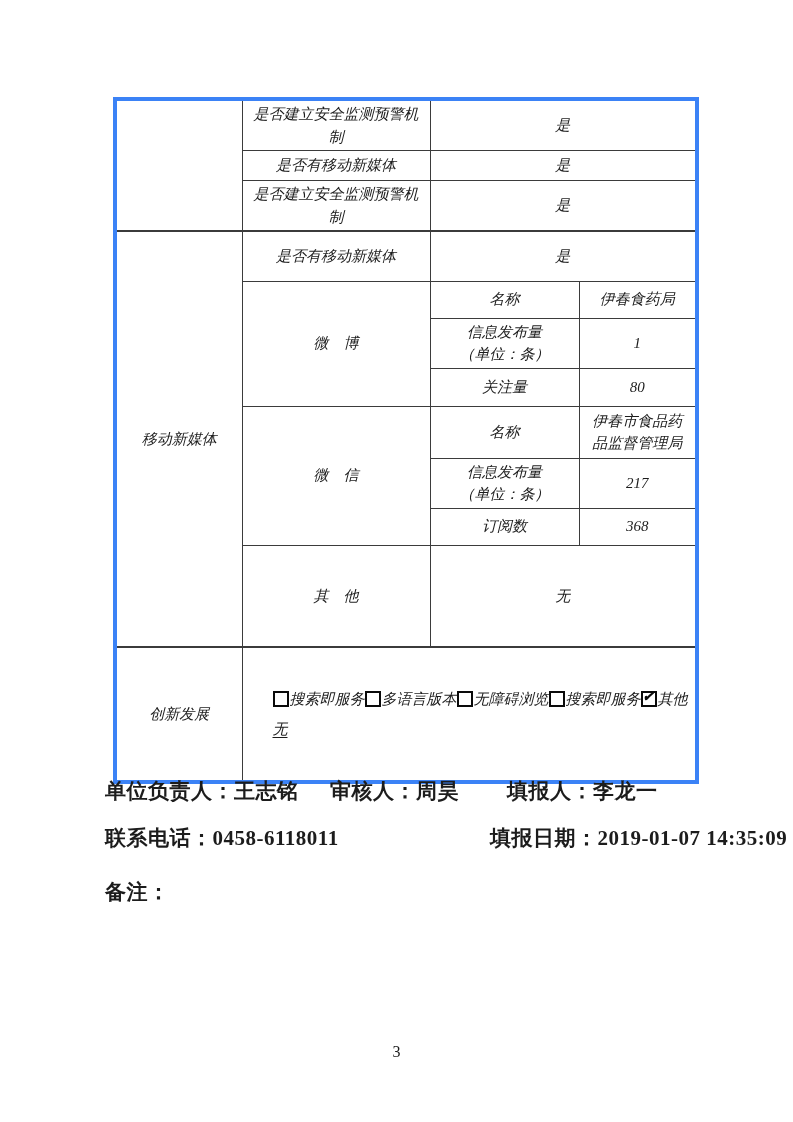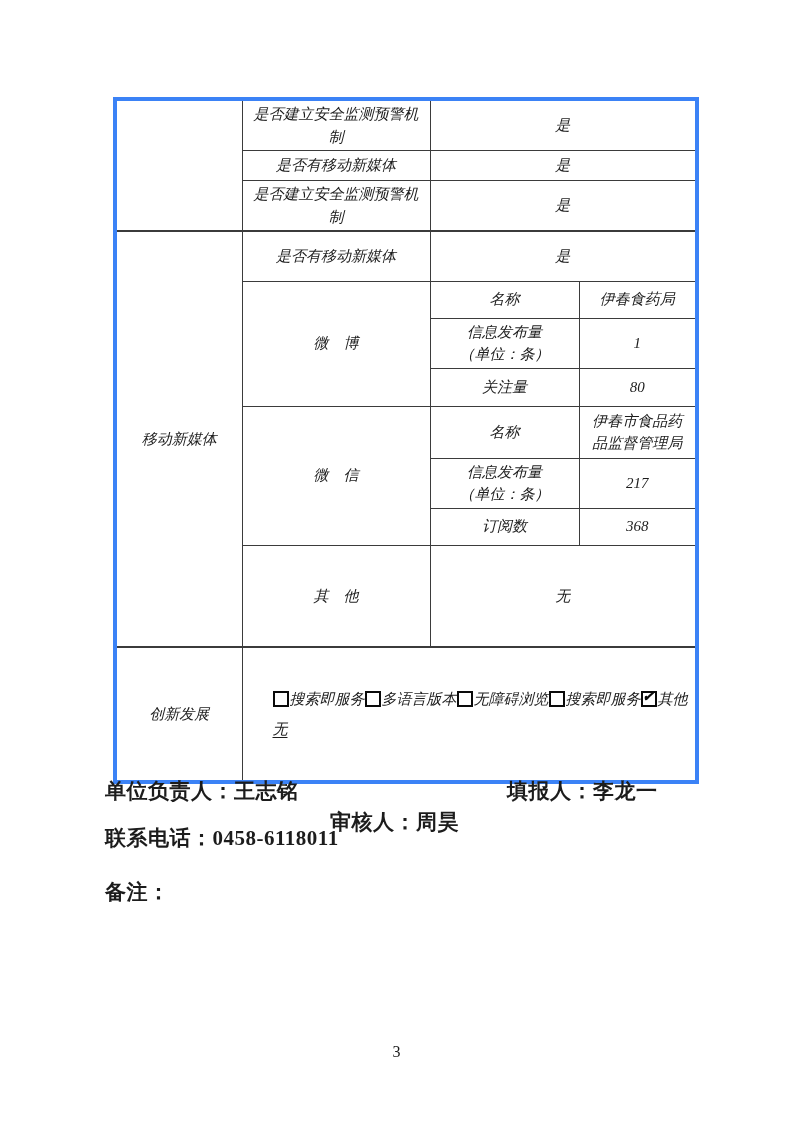--- a/index.html
+++ b/index.html
@@ -68,21 +68,21 @@
   }
   
   .footer-item{
     position:absolute;
     font-weight:bold;
     font-size:21px;
     white-space:nowrap;
     letter-spacing:0.5px;
   }
   .f-unit{left:105px;top:777px;}
-  .f-review{left:330px;top:808px;}
+  .f-review{left:330px;top:777px;}
   .f-filler{left:507px;top:777px;}
   .f-phone{left:105px;top:824px;}
   .f-date{left:490px;top:824px;}
   .f-remark{left:105px;top:878px;text-align:right;}
   .page-number{
     position:absolute;left:0;right:0;top:1043px;
     text-align:center;font-size:16px;
   }
 </style>
 </head>
@@ -179,16 +179,17 @@
           </div>
         </td>
       </tr>
     </tbody>
   </table>
 
   <div class="footer-item f-unit"><span>单位负责人：</span><span>王志铭</span></div>
   <div class="footer-item f-review"><span>审核人：</span><span>周昊</span></div>
   <div class="footer-item f-filler"><span>填报人：</span><span>李龙一</span></div>
   <div class="footer-item f-phone"><span>联系电话：</span><span>0458-6118011</span></div>
+  <div class="footer-item f-date"><span>填报日期：</span><span>2019-01-07 14:35:09</span></div>
   <div class="footer-item f-remark">备注：</div>
 
   <div class="page-number">3</div>
 </div>
 
 </body></html>

